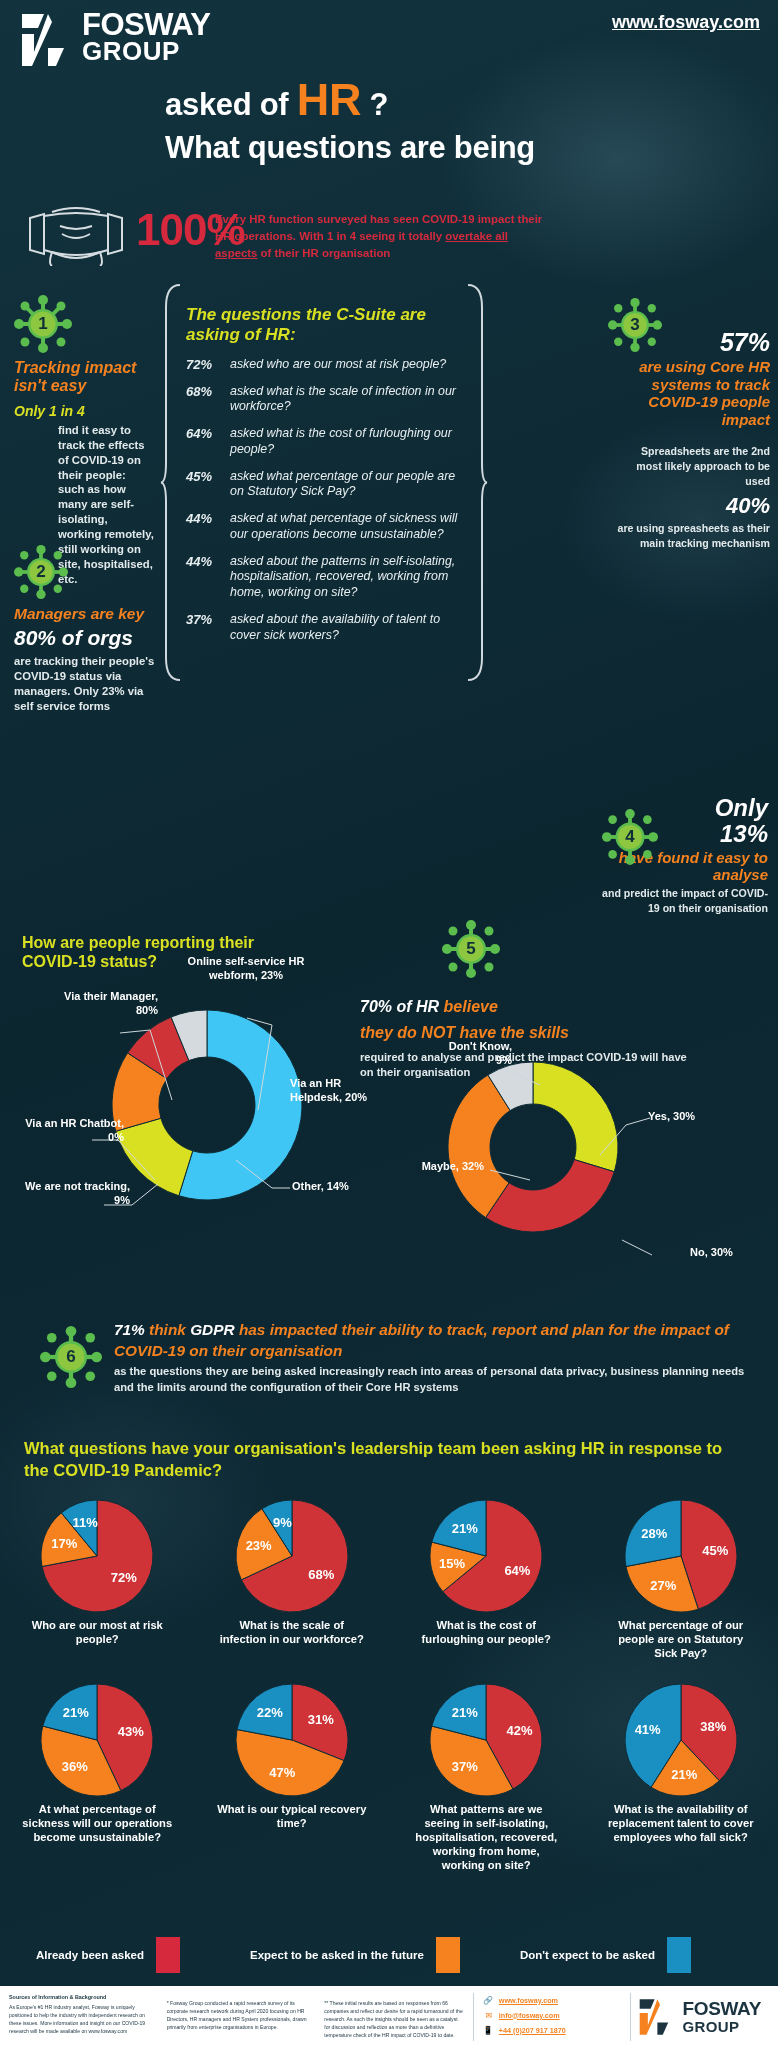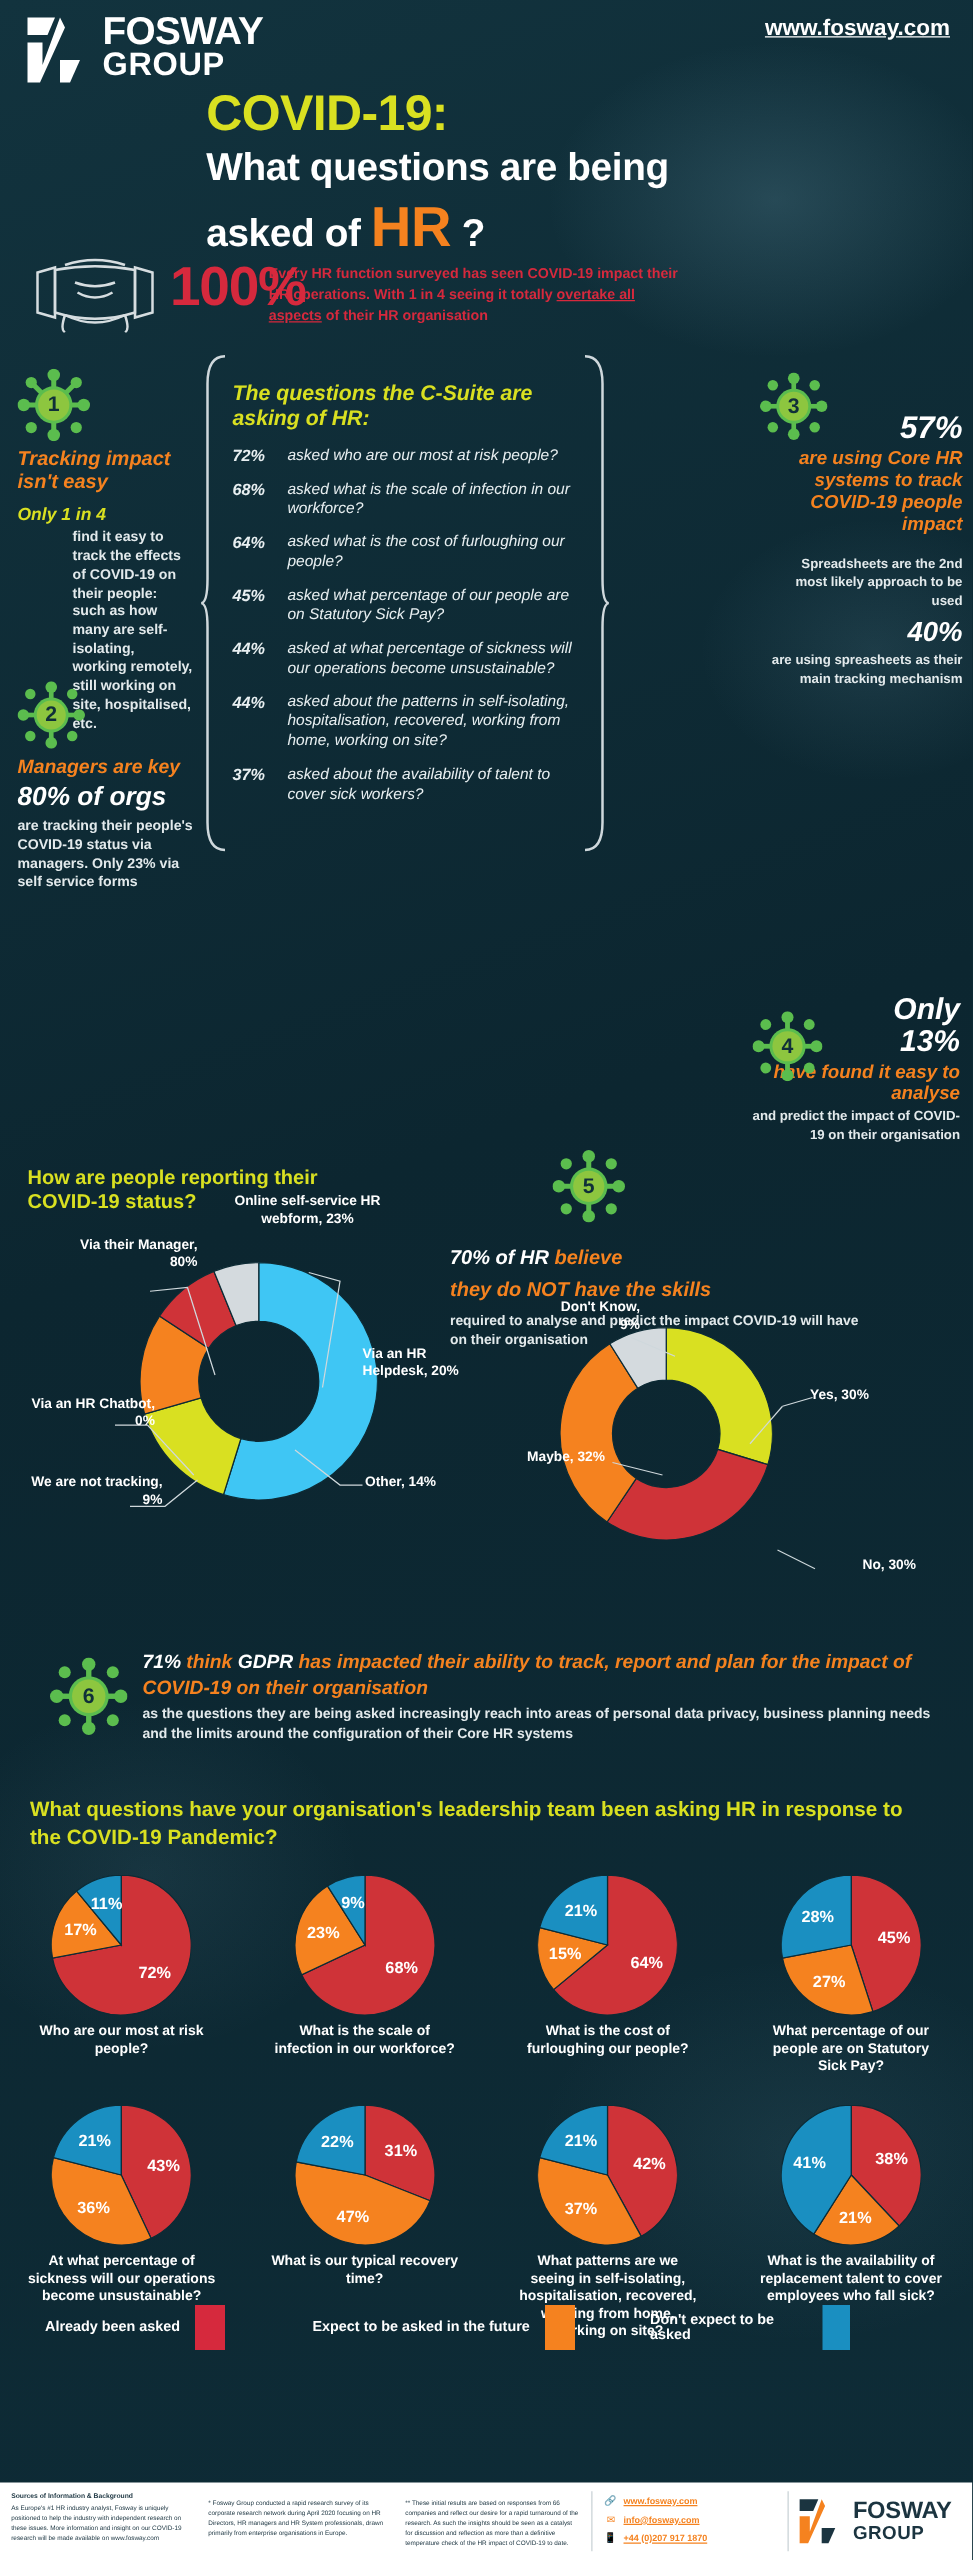--- a/index.html
+++ b/index.html
@@ -107,21 +107,21 @@
   .s6 .small{margin-top:3px;font-size:11.2px;line-height:1.4;color:#e3eaec;font-weight:600;}
 
   
   .gridtitle{left:24px;top:1437px;width:720px;font-size:16.5px;font-weight:bold;color:#d9e021;line-height:1.35;}
   .pies{position:absolute;left:0;top:1500px;width:778px;}
   .pierow{display:flex;width:778px;}
   .piecell{width:194.5px;display:flex;flex-direction:column;align-items:center;}
   .piecap{margin-top:6px;width:150px;text-align:center;font-size:11.2px;font-weight:bold;color:#fff;line-height:1.25;}
 
   
-  .legend{position:absolute;left:0;top:1838px;width:680px;height:48px;display:flex;align-items:center;}
+  .legend{position:absolute;left:0;top:1931px;width:778px;height:48px;display:flex;align-items:center;}
   .legend .it{display:flex;align-items:center;font-size:11.5px;font-weight:bold;color:#fff;}
   .legend .sw{width:24px;height:36px;margin-left:12px;}
 
   
   .footer{position:absolute;left:0;top:1986px;width:778px;height:62px;background:#fff;color:#1b3440;display:flex;}
   .fcol{padding:7px 8px 5px 9px;font-size:5.1px;line-height:1.55;color:#1b3440;}
   .fcol .ft{font-weight:bold;font-size:5.4px;margin-bottom:3px;}
   .fsep{width:1px;background:#c9d2d6;margin:7px 0;}
   .fcontact{padding:9px 6px 5px 10px;width:150px;}
   .fcontact .row{display:flex;align-items:center;margin-bottom:5px;}
@@ -146,25 +146,24 @@
       </svg>
     </div>
     <div class="txt">
       <div class="l1">FOSWAY</div>
       <div class="l2">GROUP</div>
     </div>
   </div>
   <a class="abs site" href="#">www.fosway.com</a>
 
   <div class="abs hero">
-    <div class="h1">COVID-19:</div>
-    <div class="h2">What questions are being</div>
     <div class="h2">
       <span>asked of </span><span class="hr">HR</span><span> ?</span>
     </div>
+    <div class="h2">What questions are being</div>
   </div>
 
   <div class="abs mask-ico">
     <svg viewBox="0 0 108 62" width="108" height="62" fill="none" stroke="#d6dde0" stroke-width="2">
       <path d="M30 8 q24 -8 48 0"></path>
       <path d="M8 14 l14 -4 l0 40 l-14 -4 z"></path>
       <path d="M100 14 l-14 -4 l0 40 l14 -4 z"></path>
       <path d="M22 12 q32 -6 64 0 l0 34 q-32 10 -64 0 z"></path>
       <path d="M38 22 q16 6 32 0"></path>
       <path d="M40 30 q14 8 28 0"></path>

